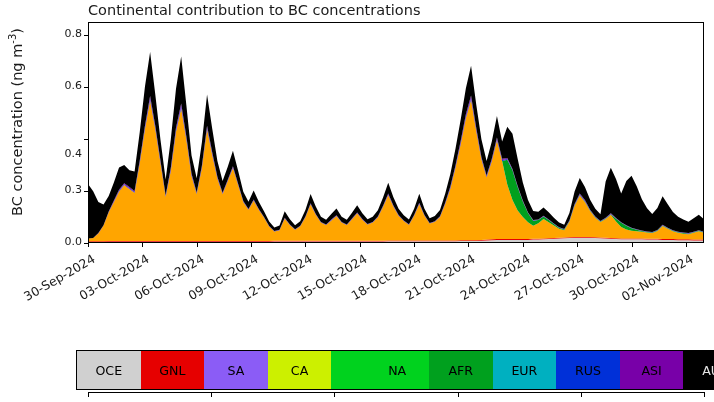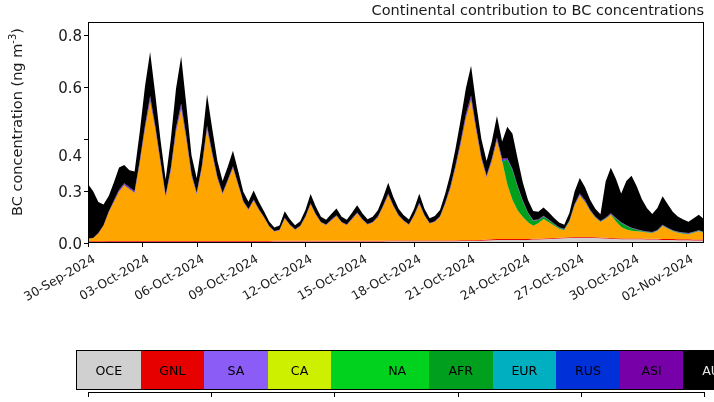--- a/index.html
+++ b/index.html
@@ -18,21 +18,21 @@
     position: absolute;
     left: 0; top: 0;
     width: 714px;
     height: 402px;
   }
   .fig-title {
     position: absolute;
     left: 88px;
     top: 2px;
     width: 616px;
-    text-align: right;
+    text-align: left;
     font-size: 14.5px;
     color: #1a1a1a;
     font-family: "DejaVu Sans", sans-serif;
     white-space: nowrap;
   }
   .ylabel {
     position: absolute;
     left: 0px;
     top: 0px;
     width: 244px;
@@ -69,21 +69,21 @@
     height: 221px;
     border: 1.1px solid #000;
     box-sizing: border-box;
     pointer-events: none;
   }
   .ytick-label {
     position: absolute;
     right: 714px;
     width: 34px;
     text-align: right;
-    font-size: 15px;
+    font-size: 11px;
     color: #1a1a1a;
   }
   .ytick-mark {
     position: absolute;
     width: 4px;
     height: 1px;
     background: #000;
   }
   .xtick-mark {
     position: absolute;

